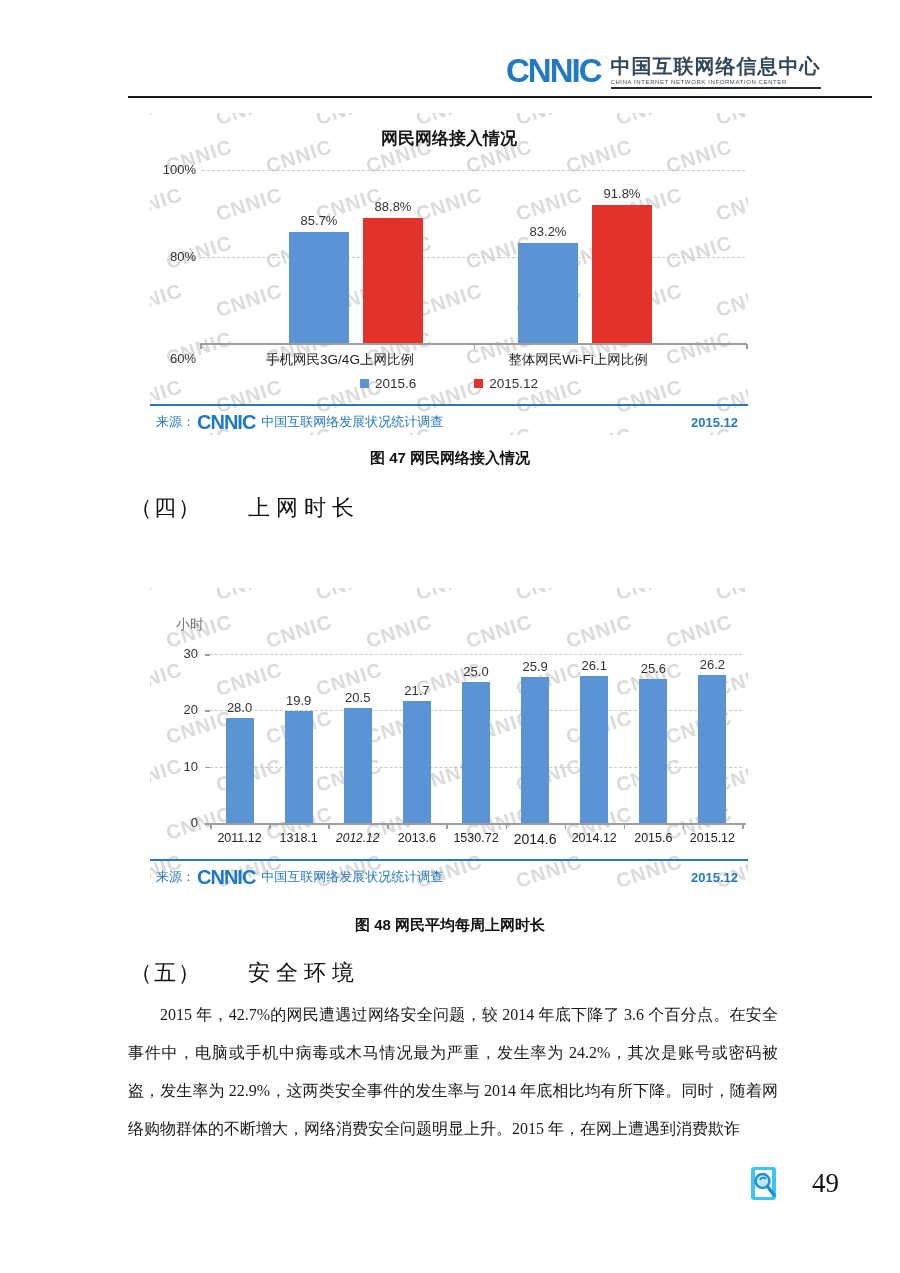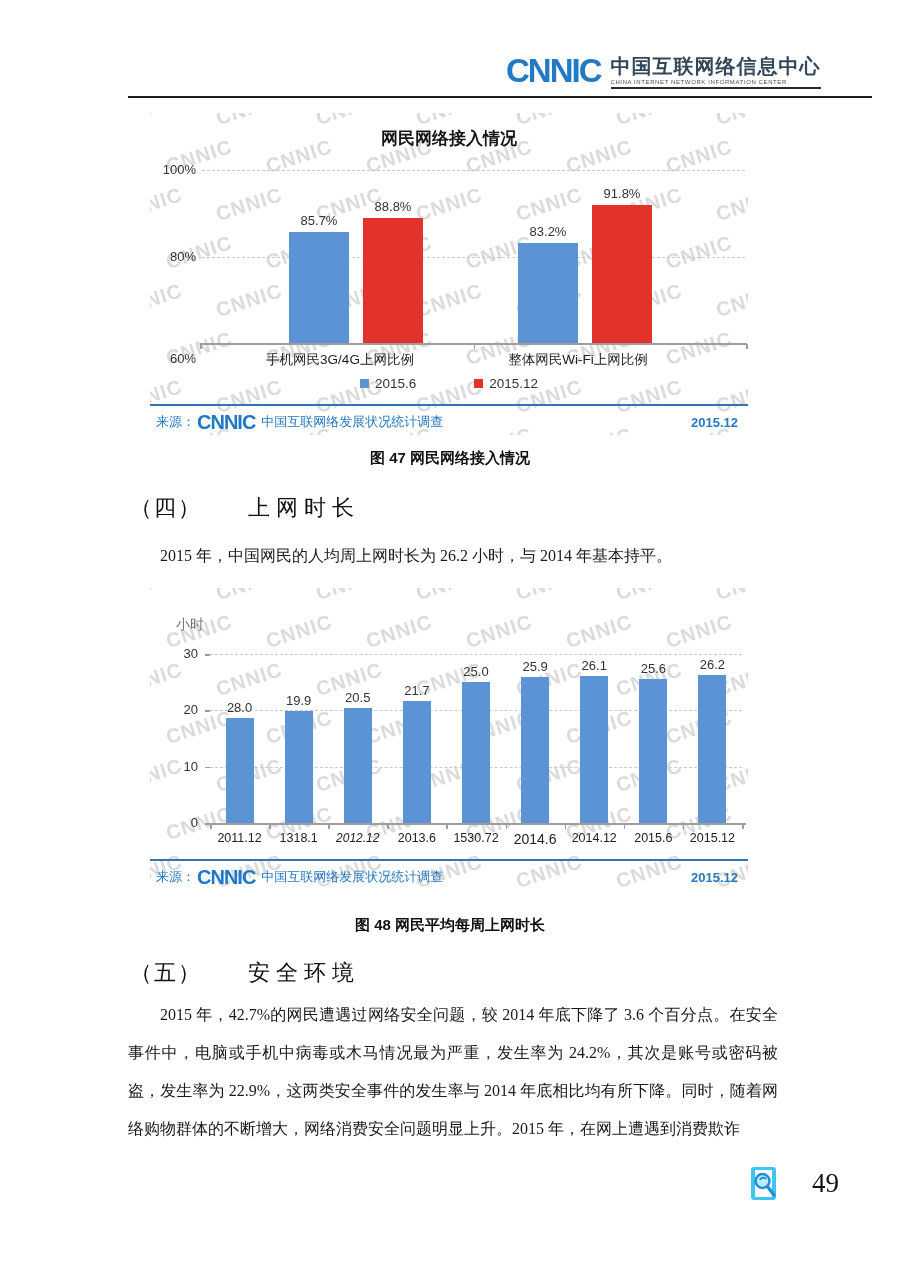--- a/index.html
+++ b/index.html
@@ -170,21 +170,20 @@
       <span>中国互联网络发展状况统计调查</span>
       <span class="src-date">2015.12</span>
     </div>
   </div>
 
   <div class="fig-caption" id="cap47">图 47  网民网络接入情况</div>
 
   <div class="section-heading" id="sec4">
     <span>（四）</span><span class="sec-title">上网时长</span>
   </div>
-  <div class="body-para" id="para4">2015 年，中国网民的人均周上网时长为 26.2 小时，与 2014 年基本持平。</div>
 
   <div class="chart-panel" id="chart2">
     <div class="wm-layer" id="wm2">
         <div class="wm" style="left: -35px; top: -16px;">CNNIC</div>
         <div class="wm" style="left: 65px; top: -16px;">CNNIC</div>
         <div class="wm" style="left: 165px; top: -16px;">CNNIC</div>
         <div class="wm" style="left: 265px; top: -16px;">CNNIC</div>
         <div class="wm" style="left: 365px; top: -16px;">CNNIC</div>
         <div class="wm" style="left: 465px; top: -16px;">CNNIC</div>
         <div class="wm" style="left: 565px; top: -16px;">CNNIC</div>

